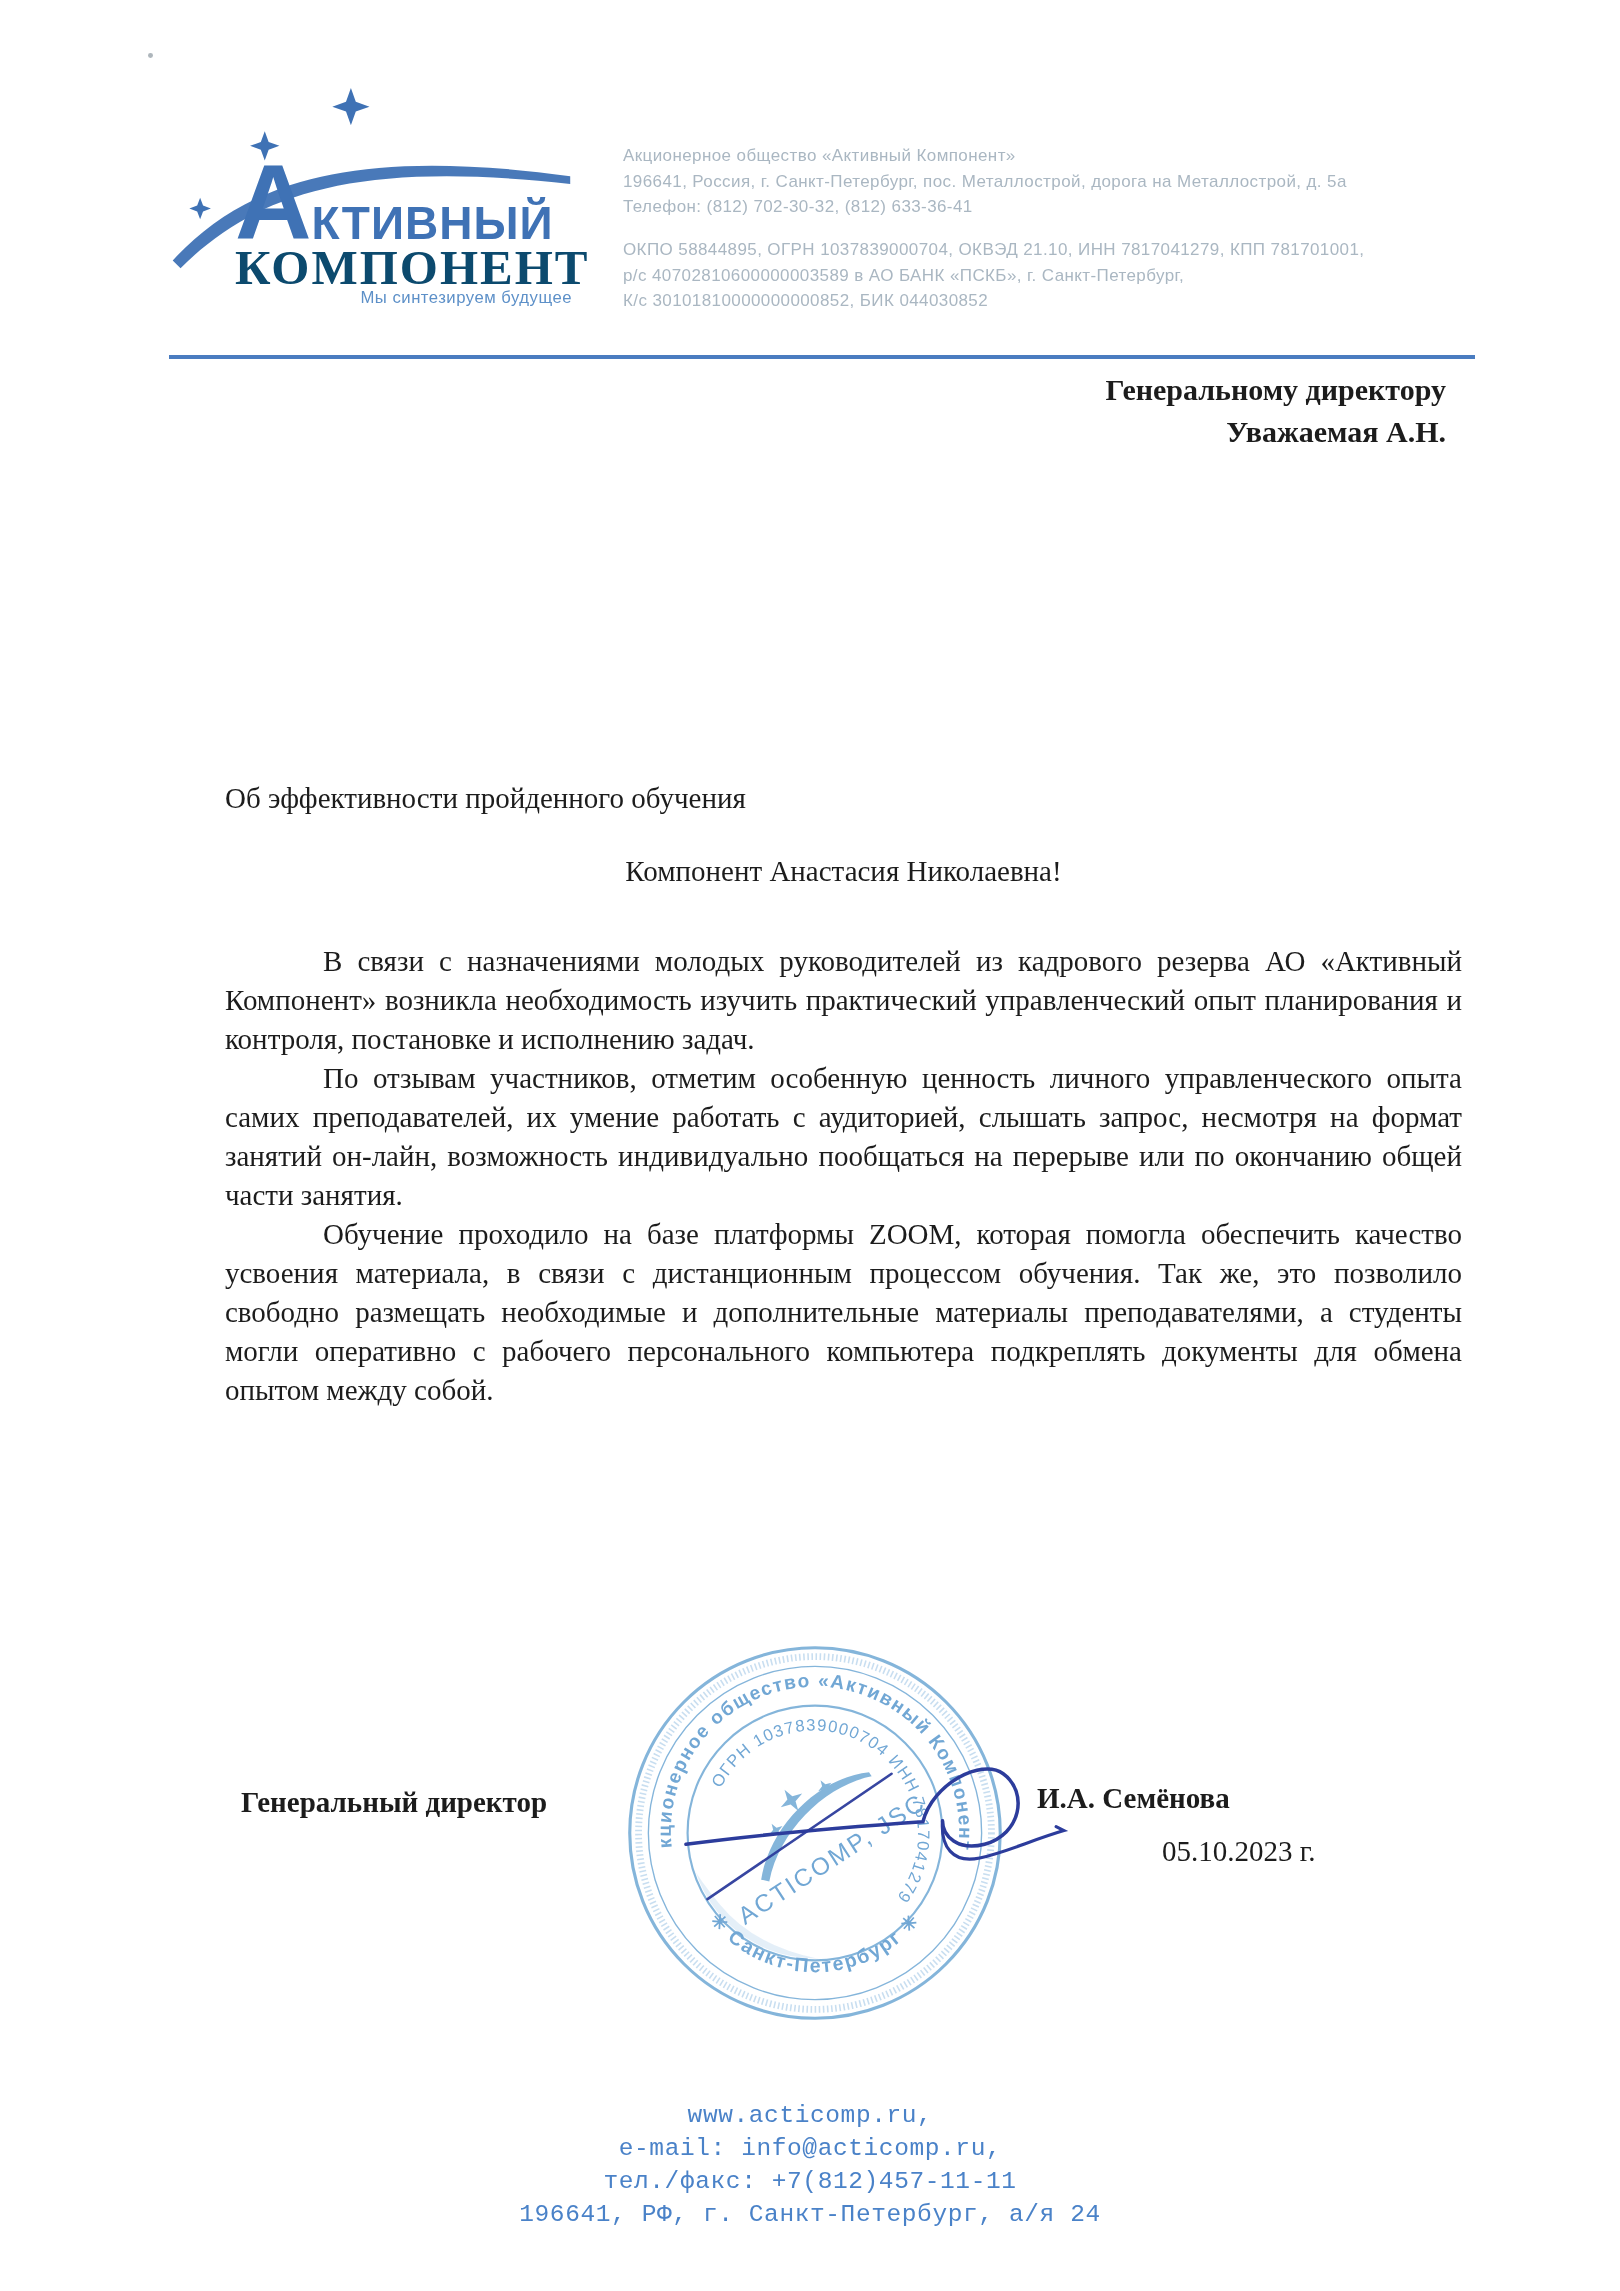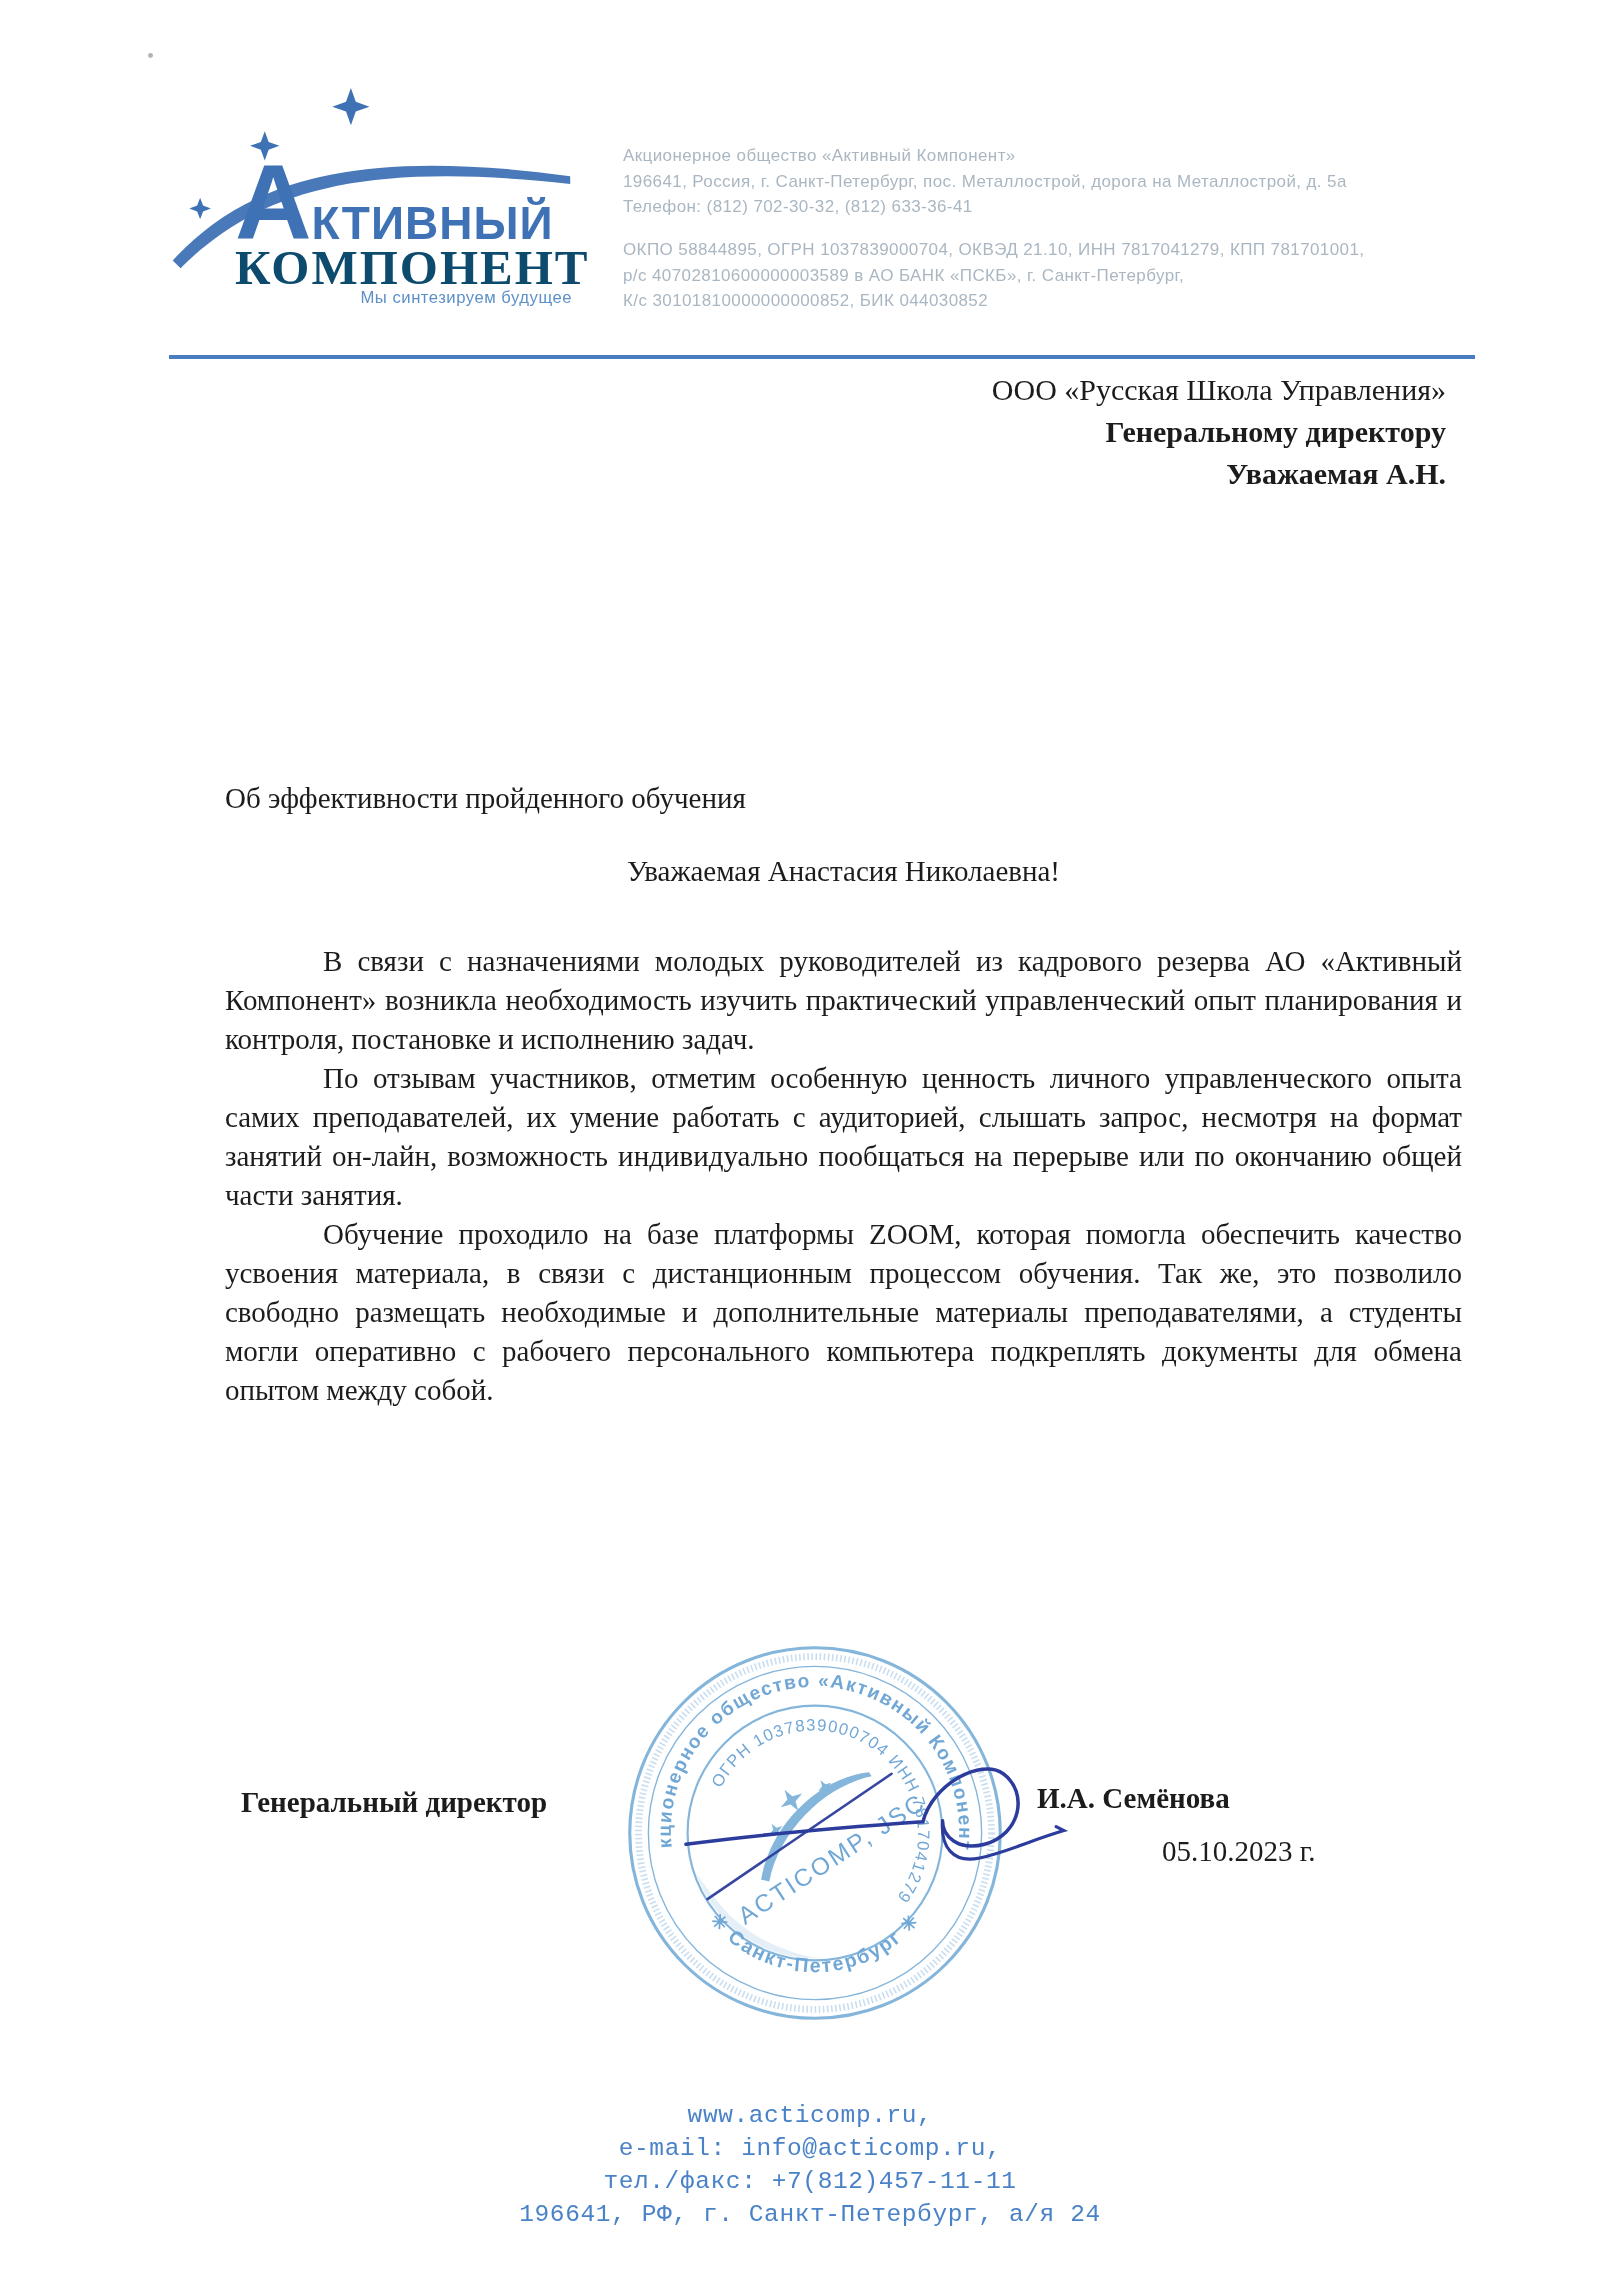--- a/index.html
+++ b/index.html
@@ -104,27 +104,26 @@
     <p>Телефон: (812) 702-30-32, (812) 633-36-41</p>
     <div class="gap"></div>
     <p>ОКПО 58844895, ОГРН 1037839000704, ОКВЭД 21.10,  ИНН 7817041279, КПП 781701001,</p>
     <p>р/с 40702810600000003589  в АО БАНК «ПСКБ», г. Санкт-Петербург,</p>
     <p>К/с 30101810000000000852, БИК 044030852</p>
   </div>
 
   <div class="rule"></div>
 
   <div class="recipient">
-    <div>ООО «Русская Школа Управления»</div>
     <div class="b">Генеральному директору</div>
     <div class="b">Уважаемая А.Н.</div>
   </div>
 
   <div class="subject">Об эффективности пройденного обучения</div>
-  <div class="salutation">Уважаемая Анастасия Николаевна!</div>
+  <div class="salutation">Компонент Анастасия Николаевна!</div>
 
   <div class="body-text">
     <p>В связи с назначениями молодых руководителей из кадрового резерва АО «Активный Компонент» возникла необходимость изучить практический управленческий опыт планирования и контроля, постановке и исполнению задач.</p>
     <p>По отзывам участников, отметим особенную ценность личного управленческого опыта самих преподавателей, их умение работать с аудиторией, слышать запрос, несмотря на формат занятий он-лайн, возможность индивидуально пообщаться на перерыве или по окончанию общей части занятия.</p>
     <p>Обучение проходило на базе платформы ZOOM, которая помогла обеспечить качество усвоения материала, в связи с дистанционным процессом обучения. Так же, это позволило свободно размещать необходимые и дополнительные материалы преподавателями, а студенты могли оперативно с рабочего персонального компьютера подкреплять документы для обмена опытом между собой.</p>
   </div>
 
   <div class="stamp-wrap">
     <svg width="396" height="396" viewBox="0 0 404 404">
       <defs>

